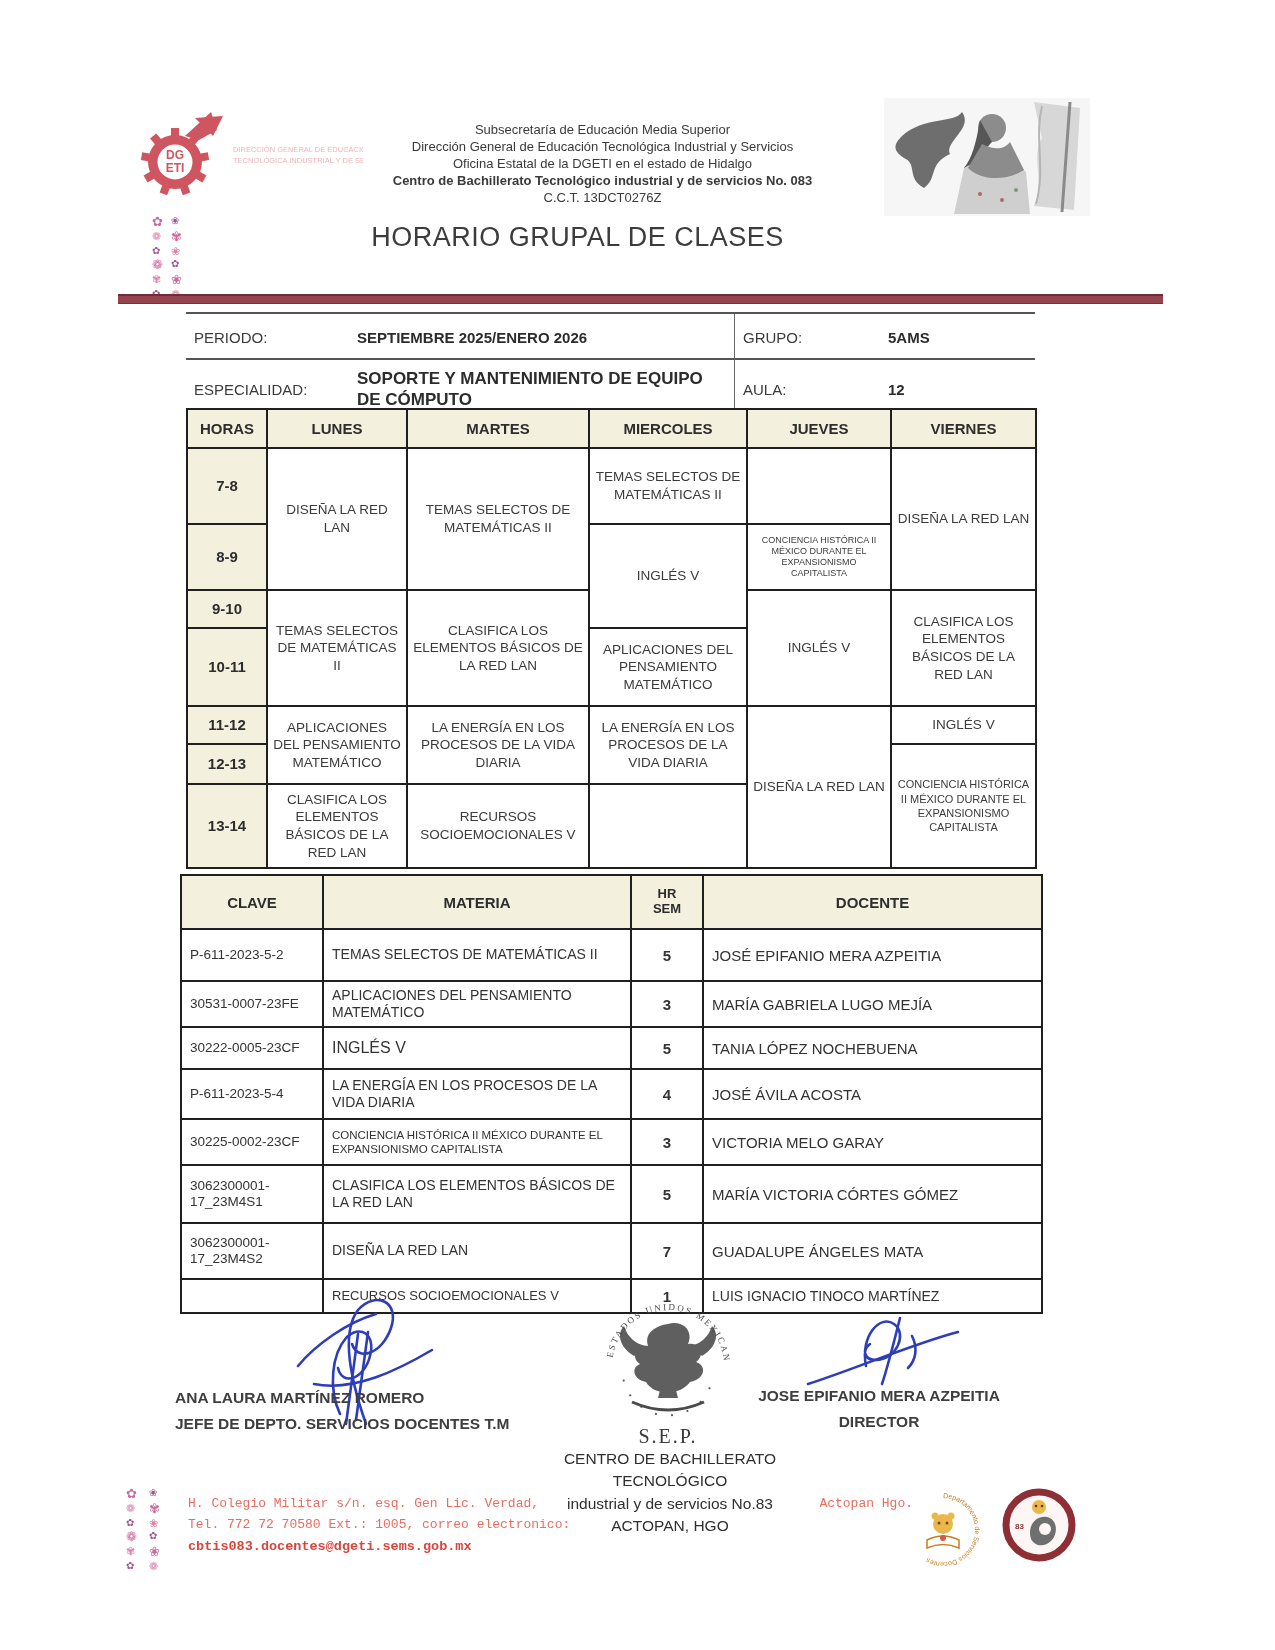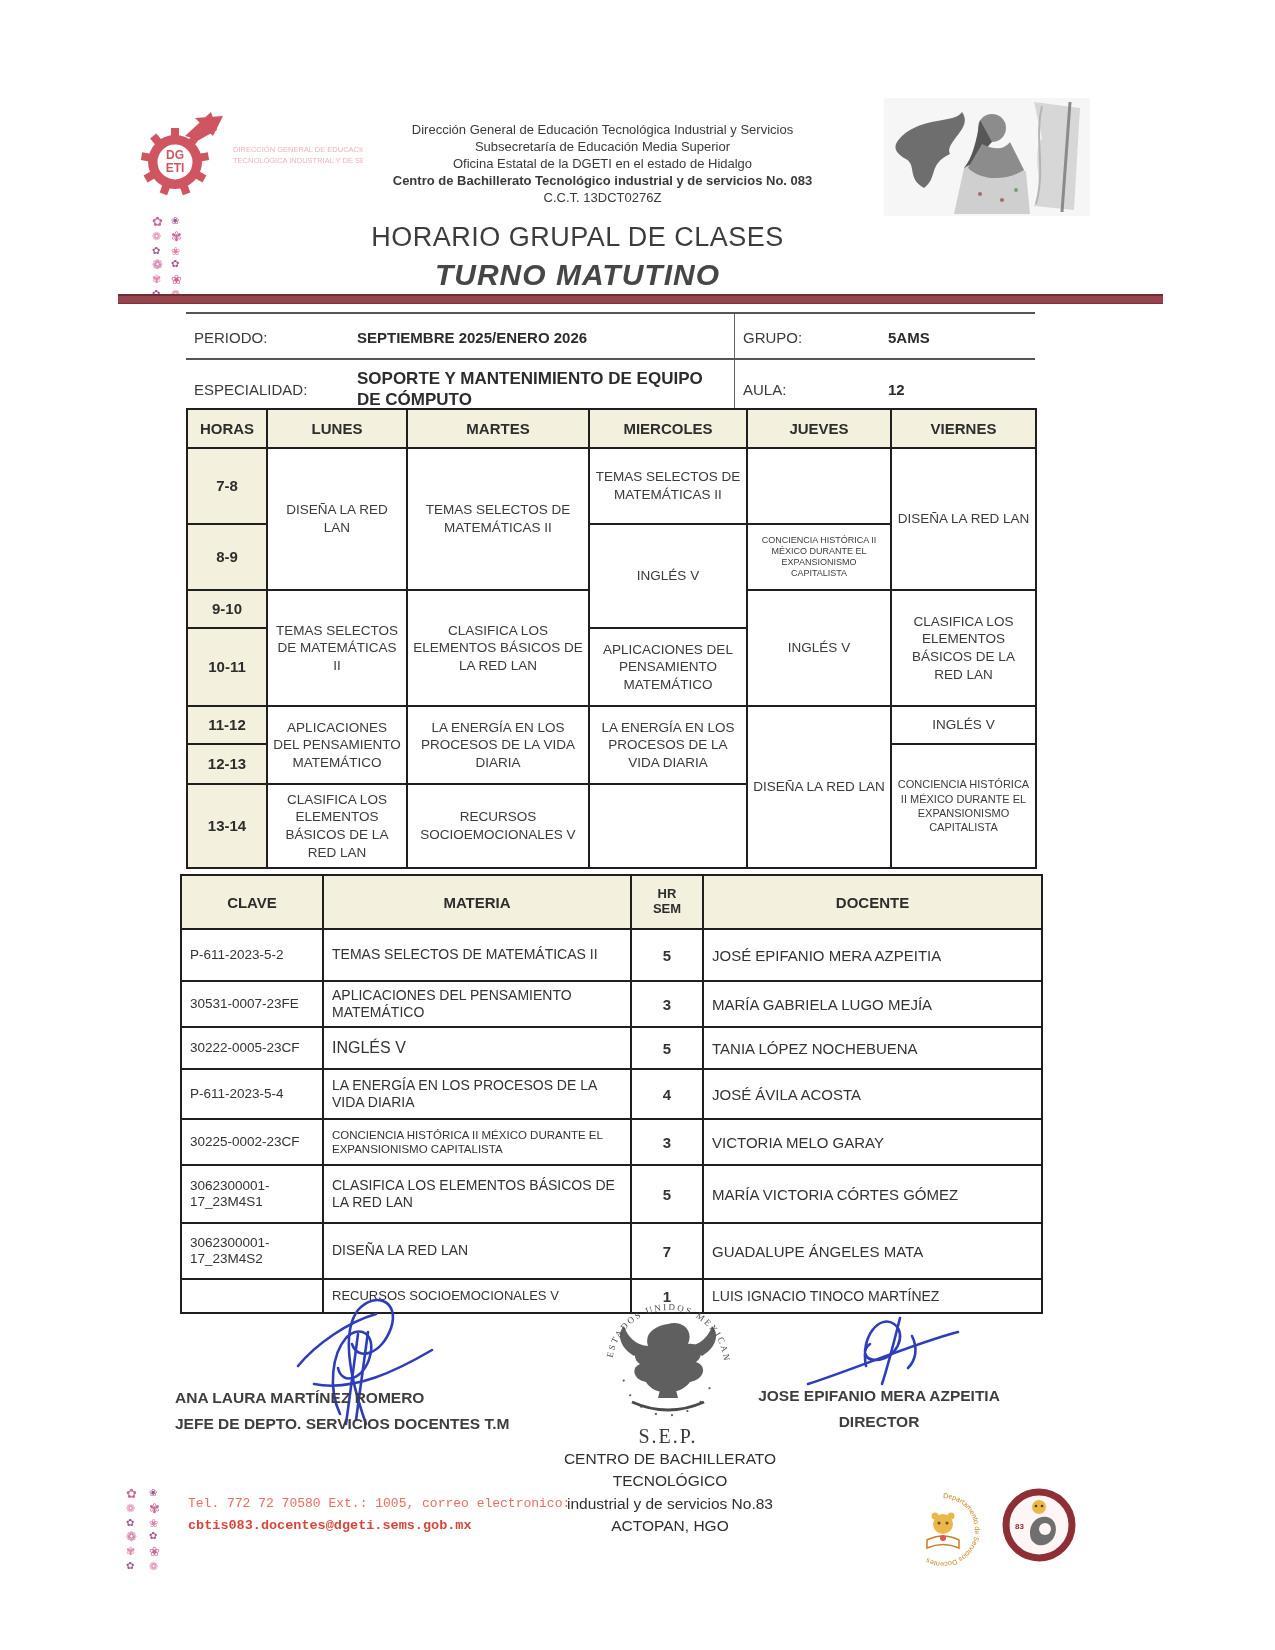--- a/index.html
+++ b/index.html
@@ -122,22 +122,22 @@
       <polygon points="52,26 78,2 84,20 66,30"></polygon>
       <polygon points="62,8 90,6 80,26"></polygon>
     </g>
     <text x="42" y="49" text-anchor="middle" font-size="12" font-weight="bold" fill="#cf5560" font-family="Liberation Sans, sans-serif">DG</text>
     <text x="42" y="62" text-anchor="middle" font-size="12" font-weight="bold" fill="#cf5560" font-family="Liberation Sans, sans-serif">ETI</text>
     <text x="100" y="42" font-size="7.5" fill="#eeb3b8" font-family="Liberation Sans, sans-serif">DIRECCIÓN GENERAL DE EDUCACIÓN</text>
     <text x="100" y="53" font-size="7.5" fill="#eeb3b8" font-family="Liberation Sans, sans-serif">TECNOLÓGICA INDUSTRIAL Y DE SERVICIOS</text>
   </svg>
 
   <div class="inst-block">
+    <div>Subsecretaría de Educación Media Superior</div>
     <div>Dirección General de Educación Tecnológica Industrial y Servicios</div>
-    <div>Subsecretaría de Educación Media Superior</div>
     <div>Oficina Estatal de la DGETI en el estado de Hidalgo</div>
     <div class="inst-bold">Centro de Bachillerato Tecnológico industrial y de servicios No. 083</div>
     <div>C.C.T. 13DCT0276Z</div>
   </div>
 
   <svg class="hero" viewBox="0 0 206 118">
     <rect x="0" y="0" width="206" height="118" fill="#f6f6f6"></rect>
     <path d="M18,38 C40,18 70,26 78,14 C90,30 60,44 66,56 C44,66 54,80 40,90 C22,80 34,66 20,60 C8,52 10,46 18,38 Z" fill="#6e6e6e"></path>
     <path d="M150,4 L196,10 L190,112 L150,108 C162,84 146,60 158,40 Z" fill="#d7d7d7"></path>
     <path d="M158,8 C150,40 162,70 152,106" stroke="#b5b5b5" stroke-width="2" fill="none"></path>
@@ -175,21 +175,20 @@
     <span>❁</span>
       <span>✿</span>
       <span>✾</span>
       <span>❀</span>
       <span>✿</span>
       <span>❁</span>
   </div>
 
   <div class="title-block">
     <div class="title-main">HORARIO GRUPAL DE CLASES</div>
-    <div class="title-shift">TURNO MATUTINO</div>
   </div>
   <div class="maroon-rule"></div>
 
   <div class="info-table">
     <div class="info-r1 info-label">PERIODO:</div>
     <div class="info-r1 info-value">SEPTIEMBRE 2025/ENERO 2026</div>
     <div class="info-r1 info-div info-label">GRUPO:</div>
     <div class="info-r1 info-value info-center">5AMS</div>
     <div class="info-r2 info-label">ESPECIALIDAD:</div>
     <div class="info-r2 info-value wrap">SOPORTE Y MANTENIMIENTO DE EQUIPO DE CÓMPUTO</div>
@@ -383,20 +382,24 @@
   </svg>
   <div class="sep-label">S.E.P.</div>
   <div class="stamp-lines">
     <div>CENTRO DE BACHILLERATO</div>
     <div>TECNOLÓGICO</div>
     <div>industrial y de servicios No.83</div>
     <div>ACTOPAN, HGO</div>
   </div>
 
   <div class="footer-text">
+    <div class="footer-row1">
+      <span>H. Colegio Militar s/n. esq. Gen Lic. Verdad,</span>
+      <span>Actopan Hgo.</span>
+    </div>
     <div>Tel. 772 72 70580 Ext.: 1005, correo electronico:</div>
     <div class="footer-email">cbtis083.docentes@dgeti.sems.gob.mx</div>
   </div>
 
   <svg class="badge1" viewBox="0 0 80 80">
     <defs>
         <path id="ringPath" d="M40,8 A32,32 0 1 1 39.9,8"></path>
       </defs>
     <text font-size="7" fill="#c77f1f" font-family="Liberation Sans, sans-serif">
       <textPath href="#ringPath" startOffset="0">Departamento de Servicios Docentes</textPath>

